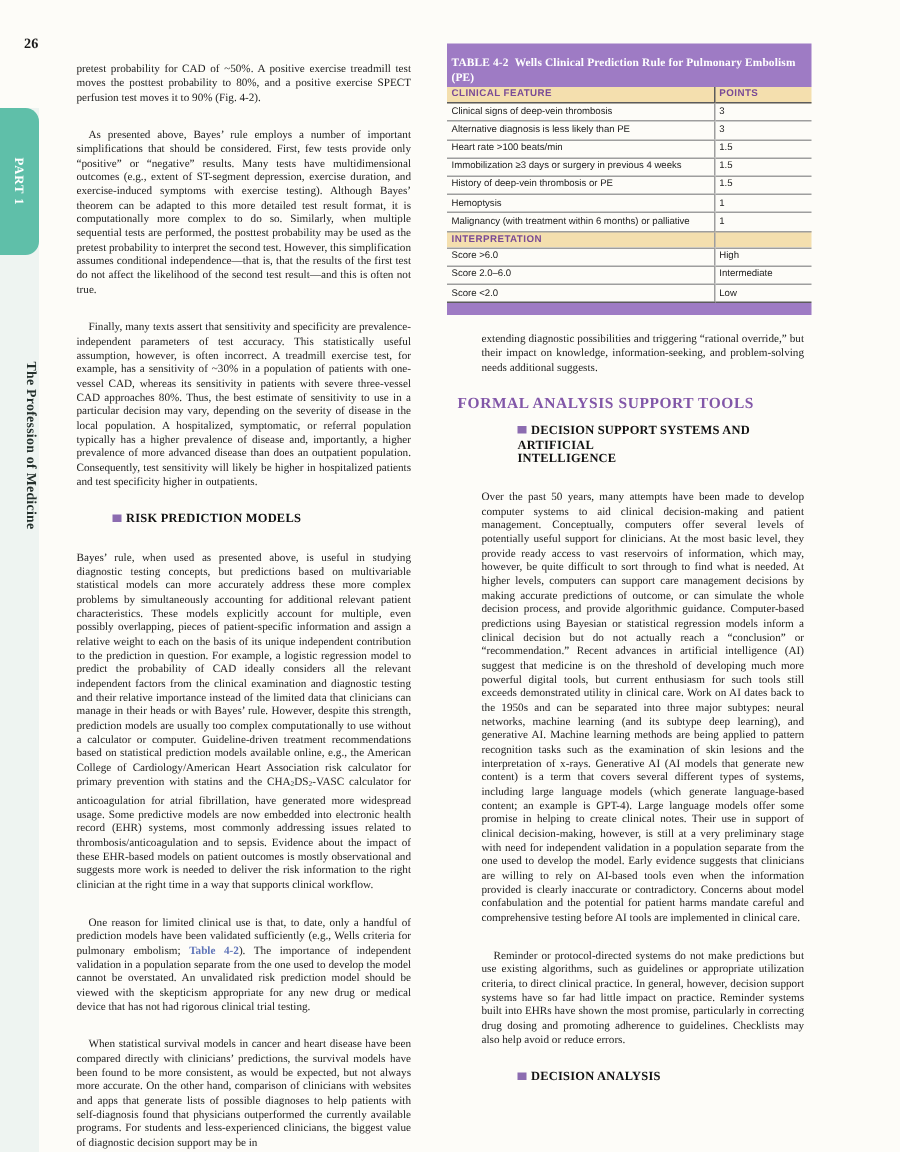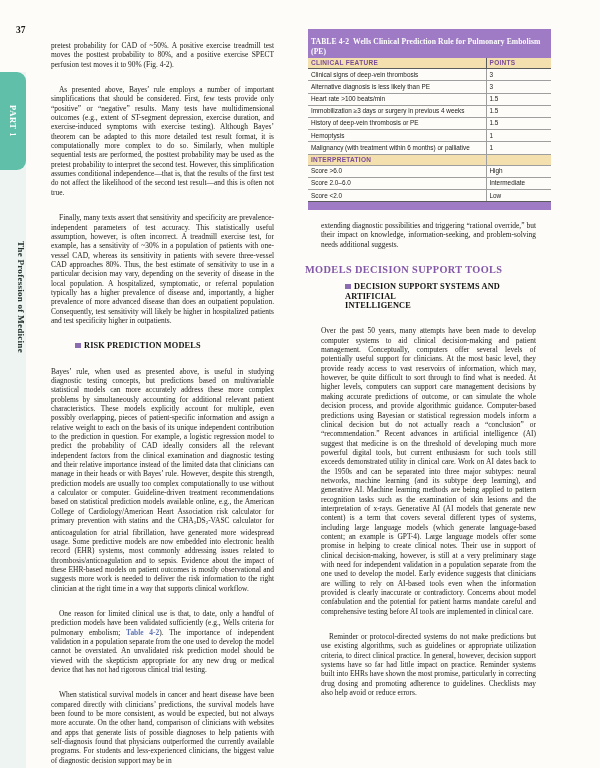--- a/index.html
+++ b/index.html
@@ -141,21 +141,21 @@
   }
   .xref {
     color: #5f74b8;
     font-weight: bold;
   }
   sub { font-size: 66%; vertical-align: -0.22em; }
 
   
   .tbl-wrap {
     position: absolute;
-    left: 308px;
+    left: 298px;
     top: 29px;
     width: 243px;
     border-collapse: collapse;
   }
   table.wells {
     width: 243px;
     border-collapse: collapse;
     font-family: "Liberation Sans", sans-serif;
     table-layout: fixed;
   }
@@ -219,21 +219,21 @@
 </head>
 <body>
 
 <div class="page">
 
   <div class="part-tab-strip"></div>
   <div class="part-tab-block"></div>
   <div class="part-tab-label">PART 1</div>
   <div class="part-title-vertical">The Profession of Medicine</div>
 
-  <div class="folio">37</div>
+  <div class="folio">26</div>
 
   <div class="col col-left">
     <p class="noindent">pretest probability for CAD of ~50%. A positive exercise treadmill test moves the posttest probability to 80%, and a positive exercise SPECT perfusion test moves it to 90% (Fig. 4-2).</p>
     <p>As presented above, Bayes’ rule employs a number of important simplifications that should be considered. First, few tests provide only “positive” or “negative” results. Many tests have multidimensional outcomes (e.g., extent of ST-segment depression, exercise duration, and exercise-induced symptoms with exercise testing). Although Bayes’ theorem can be adapted to this more detailed test result format, it is computationally more complex to do so. Similarly, when multiple sequential tests are performed, the posttest probability may be used as the pretest probability to interpret the second test. However, this simplification assumes conditional independence—that is, that the results of the first test do not affect the likelihood of the second test result—and this is often not true.</p>
     <p>Finally, many texts assert that sensitivity and specificity are prevalence-independent parameters of test accuracy. This statistically useful assumption, however, is often incorrect. A treadmill exercise test, for example, has a sensitivity of ~30% in a population of patients with one-vessel CAD, whereas its sensitivity in patients with severe three-vessel CAD approaches 80%. Thus, the best estimate of sensitivity to use in a particular decision may vary, depending on the severity of disease in the local population. A hospitalized, symptomatic, or referral population typically has a higher prevalence of disease and, importantly, a higher prevalence of more advanced disease than does an outpatient population. Consequently, test sensitivity will likely be higher in hospitalized patients and test specificity higher in outpatients.</p>
 
     <div class="h-sub">
       <span class="bullet"></span><span>RISK PREDICTION MODELS</span>
     </div>
 
@@ -312,25 +312,28 @@
         <tr class="t-rule-bottom">
             <td colspan="2"></td>
           </tr>
       </tbody>
     </table>
   </div>
 
   <div class="col col-right">
     <p class="noindent">extending diagnostic possibilities and triggering “rational override,” but their impact on knowledge, information-seeking, and problem-solving needs additional suggests.</p>
 
-    <div class="h-section">MODELS DECISION SUPPORT TOOLS</div>
+    <div class="h-section">FORMAL ANALYSIS SUPPORT TOOLS</div>
 
     <div class="h-sub">
       <span class="bullet"></span><span>DECISION SUPPORT SYSTEMS AND ARTIFICIAL</span><br><span>INTELLIGENCE</span>
     </div>
 
     <p class="noindent">Over the past 50 years, many attempts have been made to develop computer systems to aid clinical decision-making and patient management. Conceptually, computers offer several levels of potentially useful support for clinicians. At the most basic level, they provide ready access to vast reservoirs of information, which may, however, be quite difficult to sort through to find what is needed. At higher levels, computers can support care management decisions by making accurate predictions of outcome, or can simulate the whole decision process, and provide algorithmic guidance. Computer-based predictions using Bayesian or statistical regression models inform a clinical decision but do not actually reach a “conclusion” or “recommendation.” Recent advances in artificial intelligence (AI) suggest that medicine is on the threshold of developing much more powerful digital tools, but current enthusiasm for such tools still exceeds demonstrated utility in clinical care. Work on AI dates back to the 1950s and can be separated into three major subtypes: neural networks, machine learning (and its subtype deep learning), and generative AI. Machine learning methods are being applied to pattern recognition tasks such as the examination of skin lesions and the interpretation of x-rays. Generative AI (AI models that generate new content) is a term that covers several different types of systems, including large language models (which generate language-based content; an example is GPT-4). Large language models offer some promise in helping to create clinical notes. Their use in support of clinical decision-making, however, is still at a very preliminary stage with need for independent validation in a population separate from the one used to develop the model. Early evidence suggests that clinicians are willing to rely on AI-based tools even when the information provided is clearly inaccurate or contradictory. Concerns about model confabulation and the potential for patient harms mandate careful and comprehensive testing before AI tools are implemented in clinical care.</p>
     <p>Reminder or protocol-directed systems do not make predictions but use existing algorithms, such as guidelines or appropriate utilization criteria, to direct clinical practice. In general, however, decision support systems have so far had little impact on practice. Reminder systems built into EHRs have shown the most promise, particularly in correcting drug dosing and promoting adherence to guidelines. Checklists may also help avoid or reduce errors.</p>
 
+    <div class="h-sub">
+      <span class="bullet"></span><span>DECISION ANALYSIS</span>
+    </div>
 
   </div>
 
 </div>
 
 </body></html>

